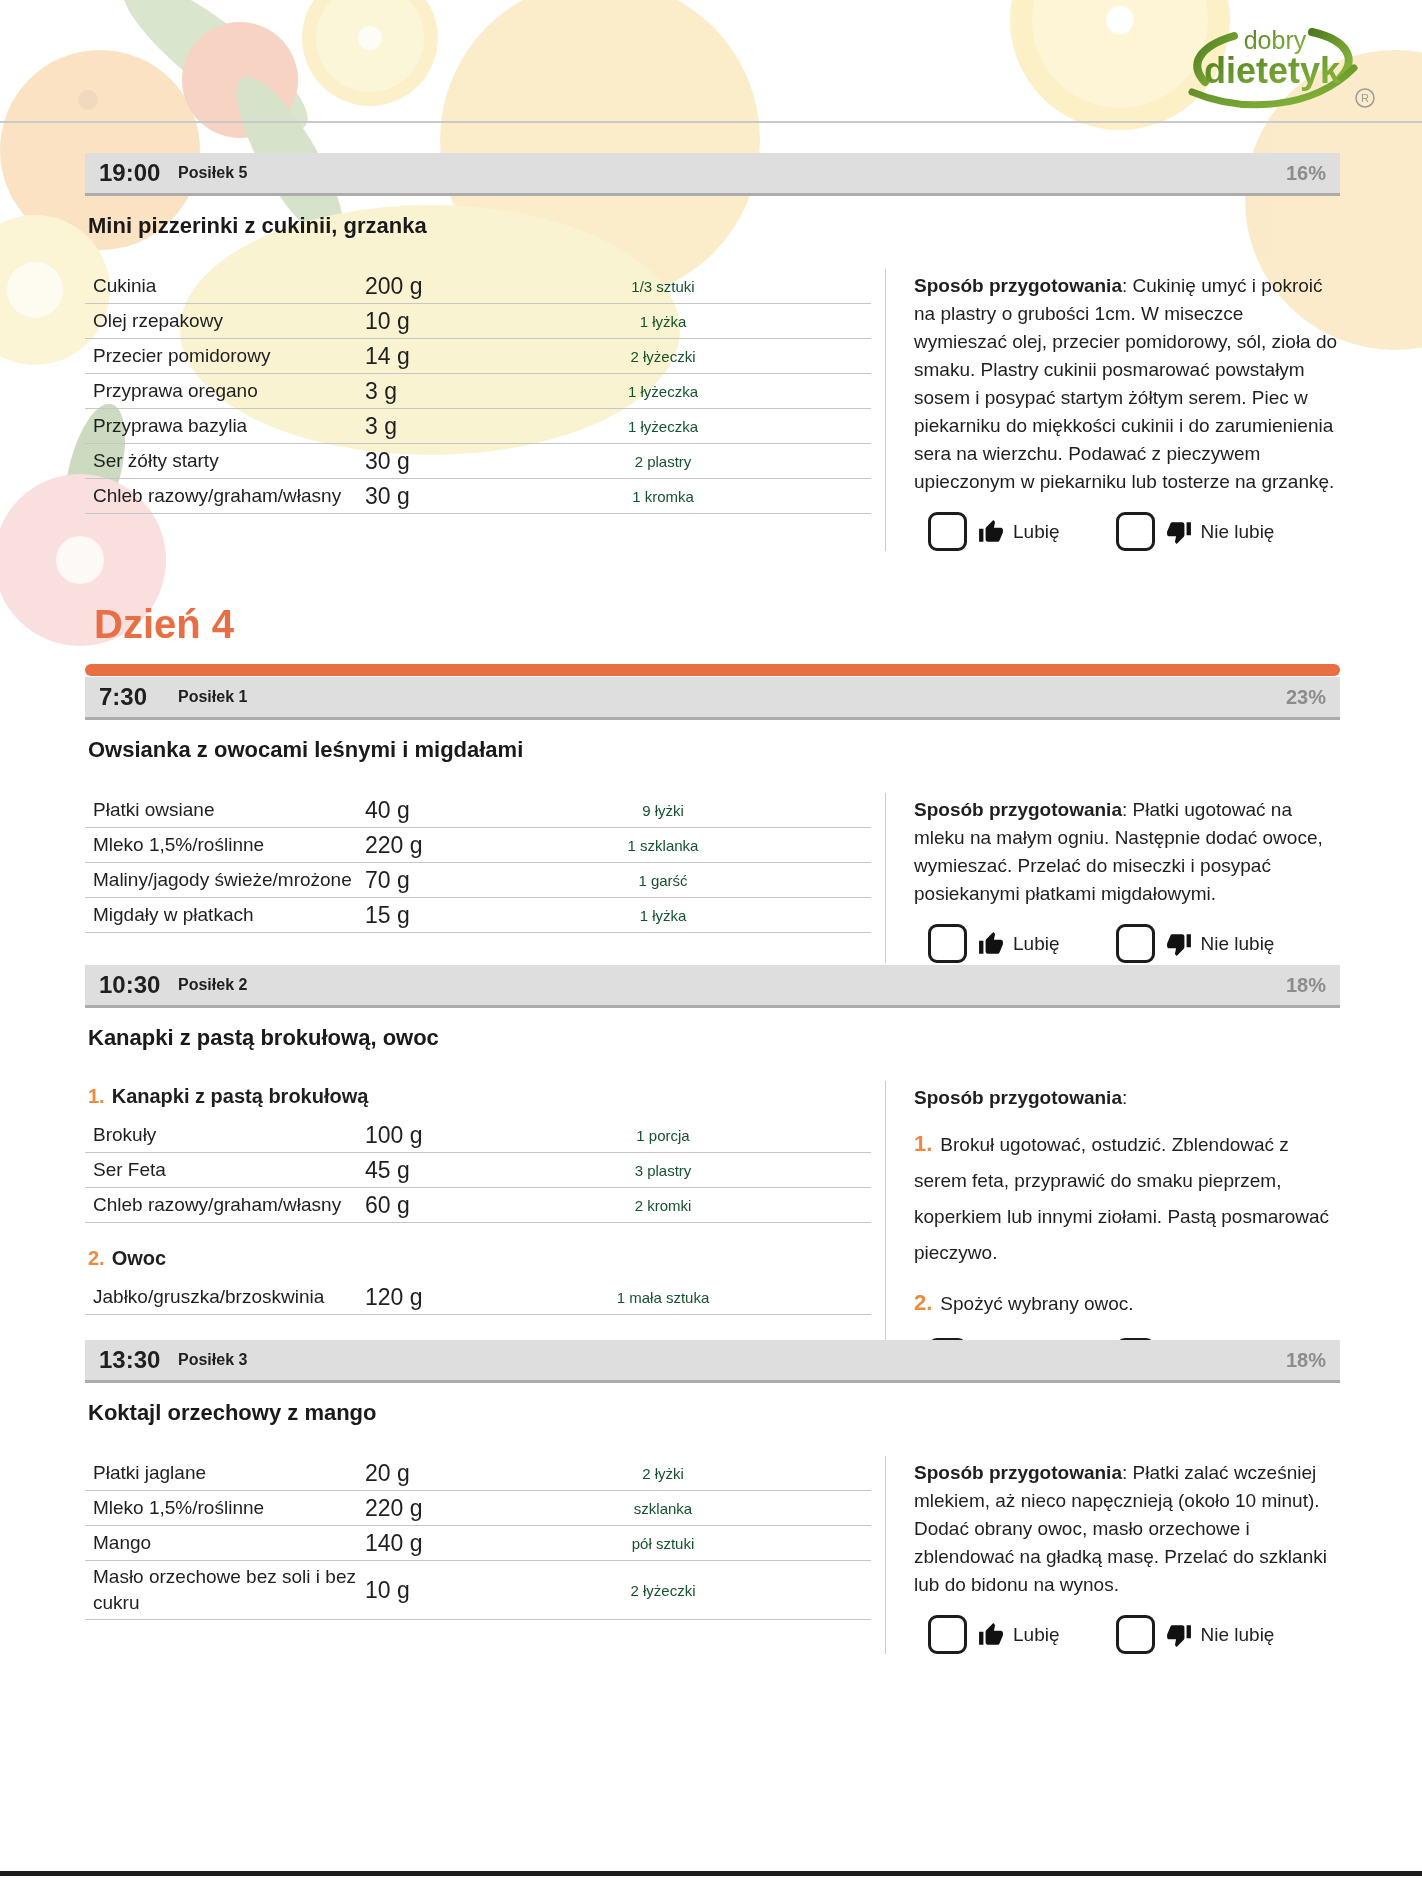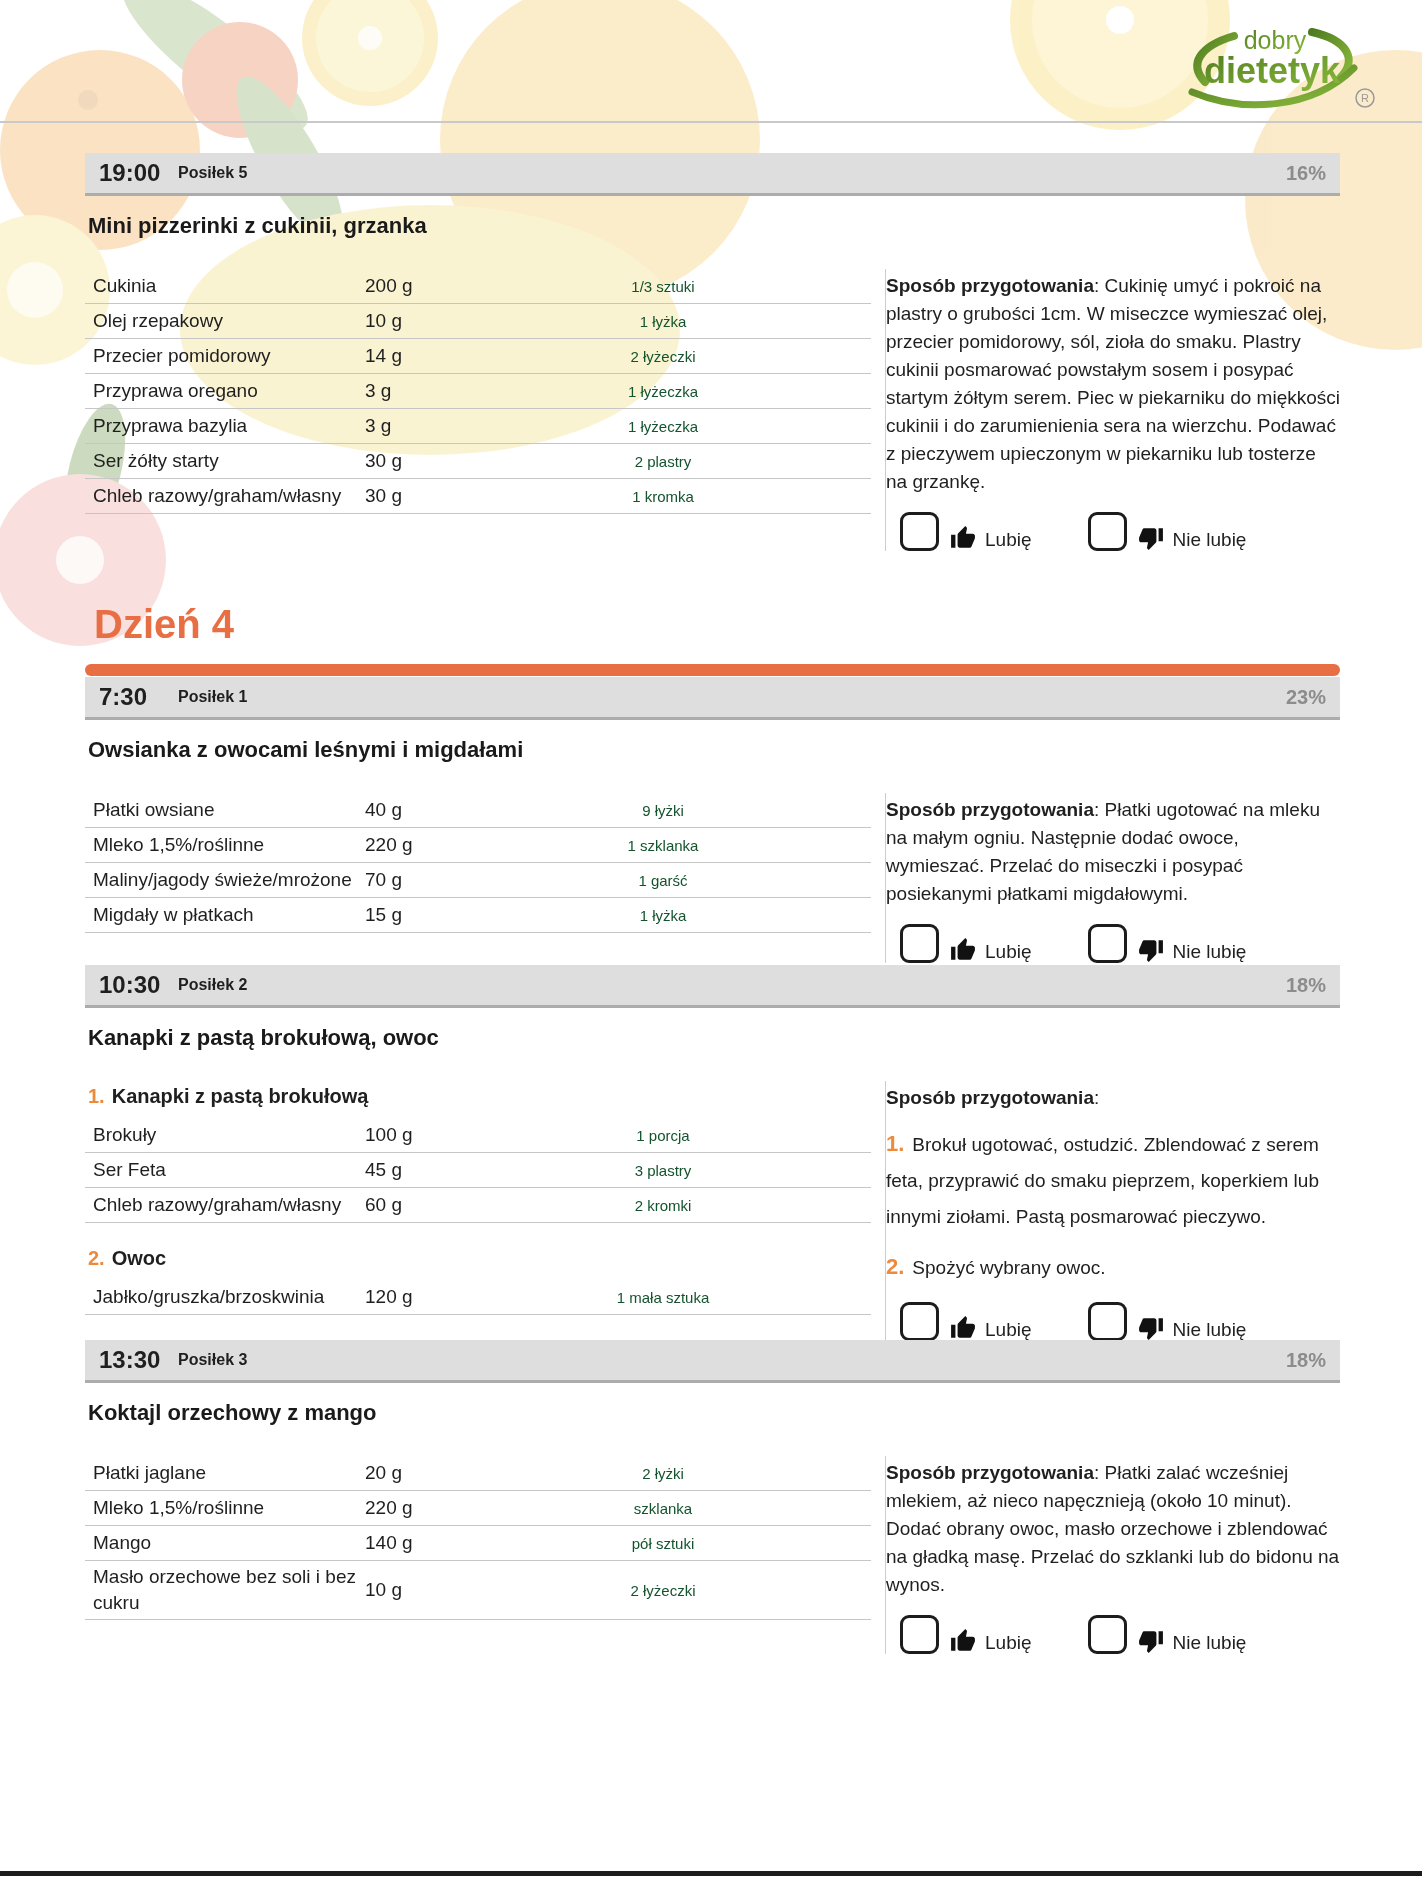--- a/index.html
+++ b/index.html
@@ -21,39 +21,39 @@
   .meal-header{height:40px;background:#dedede;border-bottom:3px solid #acacac;
                display:flex;align-items:center;}
   .meal-time{font-weight:bold;font-size:24px;margin-left:14px;width:79px;flex:none;}
   .meal-label{font-weight:bold;font-size:16px;}
   .meal-percent{margin-left:auto;margin-right:14px;font-size:20px;font-weight:bold;color:#8c8c8c;}
 
   .meal-title{font-size:22px;font-weight:bold;line-height:30px;margin:15px 0 0 3px;color:#1a1a1a;}
 
   .cols{display:flex;align-items:stretch;margin-top:28px;}
   .col-left{width:800px;flex:none;}
-  .col-right{flex:1;border-left:1px solid #ccc;}
+  .col-right{flex:1;border-left:1px solid #ccc;padding-left:28px;}
 
   .tbl{width:786px;}
   .row{display:grid;grid-template-columns:272px 90px auto;align-items:center;
        padding:3px 0 3px 8px;min-height:28px;border-bottom:1px solid #c6c6c6;}
   .row .name{font-size:19px;line-height:26px;}
-  .row .amt{font-size:19px;}
+  .row .amt{font-size:23px;}
   .row .msr{font-size:15px;color:#14532d;text-align:center;}
 
   .subhead{font-size:20px;font-weight:bold;line-height:26px;margin:2px 0 9px 3px;}
   .subhead .num{color:#ee8a3c;margin-right:7px;}
   .subhead.second{margin-top:22px;}
 
   .instr{font-size:19px;line-height:28px;margin:3px 0 0 0;}
   .instr b{font-weight:bold;}
   .instr-step{font-size:19px;line-height:36px;margin:14px 0 0 0;}
   .instr-step .step-num{color:#ee8a3c;font-weight:bold;font-size:22px;margin-right:8px;}
 
-  .like-row{display:flex;align-items:flex-end;margin:16px 0 0 14px;}
+  .like-row{display:flex;align-items:center;margin:16px 0 0 14px;}
   .chk{width:33px;height:33px;border:3px solid #1c1c1c;border-radius:9px;background:#fff;flex:none;}
   .chk2{margin-left:56px;}
   .thumb{margin-left:11px;display:flex;align-items:center;}
   .thumb svg{width:26px;height:26px;display:block;}
   .like-label{font-size:19px;margin-left:9px;}
 
   .day-heading{color:#e86f44;font-size:40px;font-weight:bold;line-height:52px;margin:8px 0 0 9px;}
   .day-bar{height:12px;border-radius:6px;background:#e86f44;margin-top:14px;}
 </style>
 </head>

